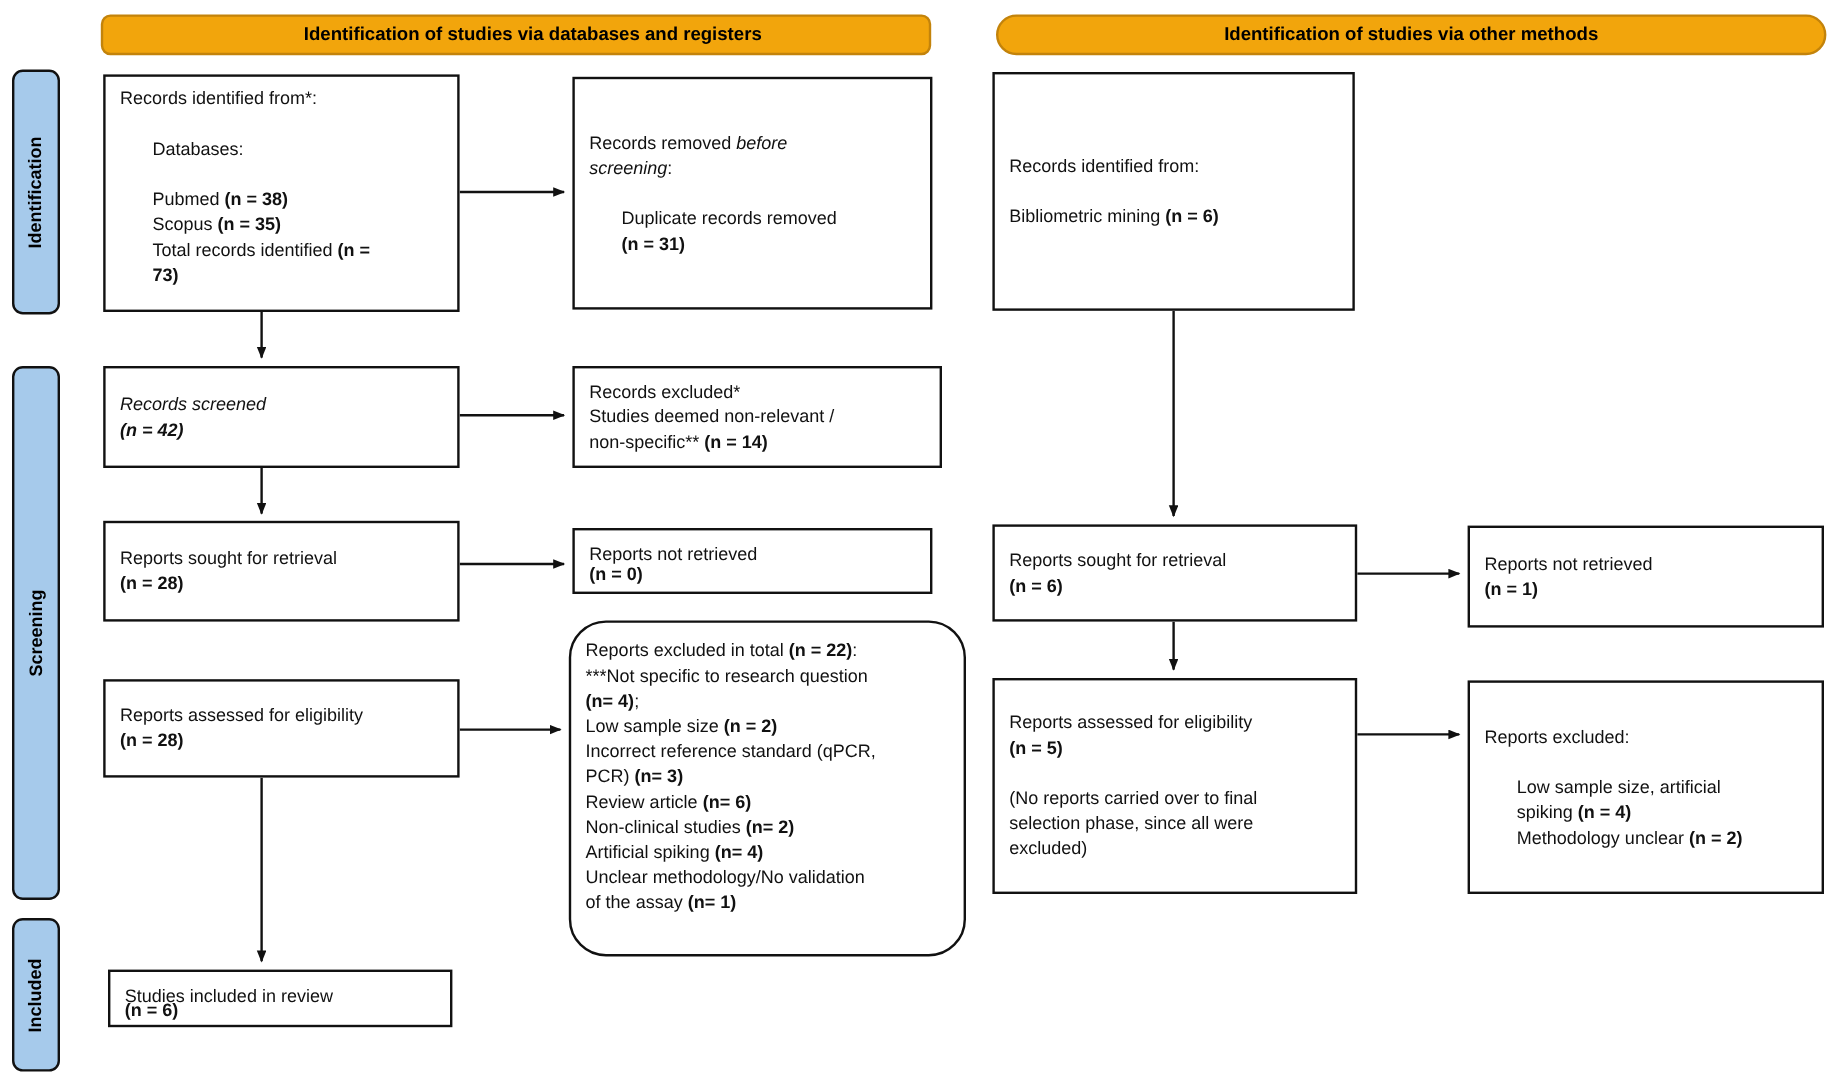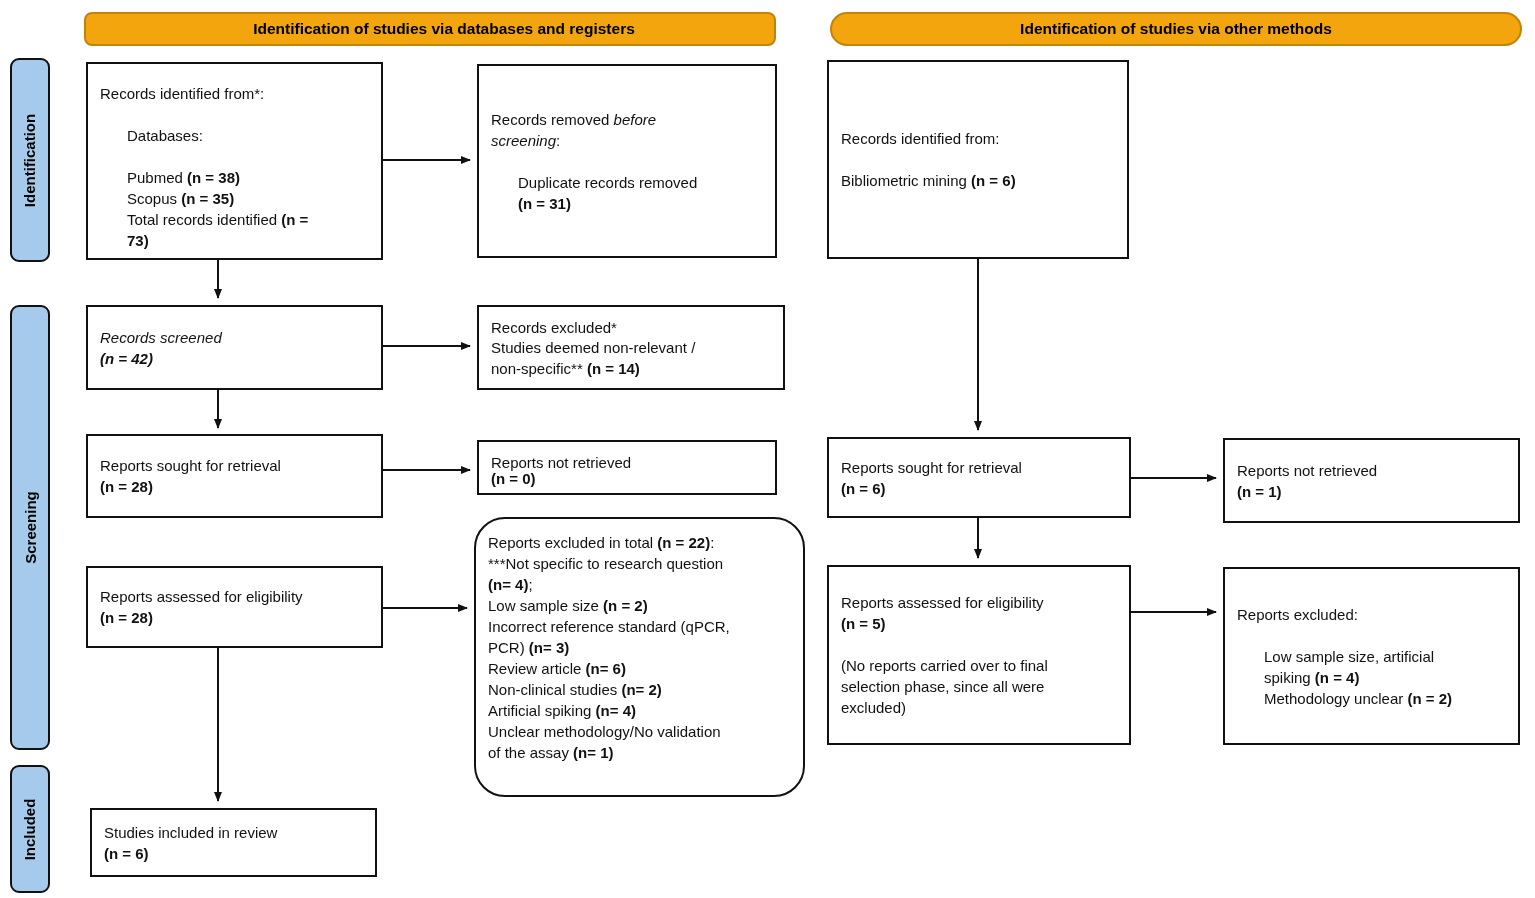--- a/index.html
+++ b/index.html
@@ -88,21 +88,21 @@
   <div class="stage" style="top:58px;height:204px;">
     <span class="vlabel">Identification</span>
   </div>
   <div class="stage" style="top:305px;height:445px;">
     <span class="vlabel">Screening</span>
   </div>
   <div class="stage" style="top:765px;height:128px;">
     <span class="vlabel">Included</span>
   </div>
 
-  <div class="fbox" style="left:86px;top:62px;width:297px;height:198px;padding-top:19px;">
+  <div class="fbox" style="left:86px;top:62px;width:297px;height:198px;padding-top:8px;">
       <div class="para"><span>Records identified from*:</span></div>
       <div class="para blank">&nbsp;</div>
       <div class="para ind"><span>Databases:</span></div>
       <div class="para blank">&nbsp;</div>
       <div class="para ind"><span>Pubmed </span><span class="b">(n = 38)</span></div>
       <div class="para ind"><span>Scopus </span><span class="b">(n = 35)</span></div>
       <div class="para ind"><span>Total records identified </span><span class="b">(n =</span></div>
       <div class="para ind"><span class="b">73)</span></div>
     </div>
 
@@ -147,21 +147,21 @@
       <div class="para"><span>Low sample size </span><span class="b">(n = 2)</span></div>
       <div class="para"><span>Incorrect reference standard (qPCR,</span></div>
       <div class="para"><span>PCR) </span><span class="b">(n= 3)</span></div>
       <div class="para"><span>Review article </span><span class="b">(n= 6)</span></div>
       <div class="para"><span>Non-clinical studies </span><span class="b">(n= 2)</span></div>
       <div class="para"><span>Artificial spiking </span><span class="b">(n= 4)</span></div>
       <div class="para"><span>Unclear methodology/No validation</span></div>
       <div class="para"><span>of the assay </span><span class="b">(n= 1)</span></div>
     </div>
 
-  <div class="fbox center" style="left:90px;top:808px;width:287px;height:69px;">
+  <div class="fbox center" style="left:90px;top:808px;width:287px;height:48px;">
       <div class="para"><span>Studies included in review</span></div>
       <div class="para"><span class="b">(n = 6)</span></div>
     </div>
 
   <div class="fbox center" style="left:827px;top:60px;width:302px;height:199px;">
       <div class="para"><span>Records identified from:</span></div>
       <div class="para blank">&nbsp;</div>
       <div class="para"><span>Bibliometric mining </span><span class="b">(n = 6)</span></div>
     </div>
 

